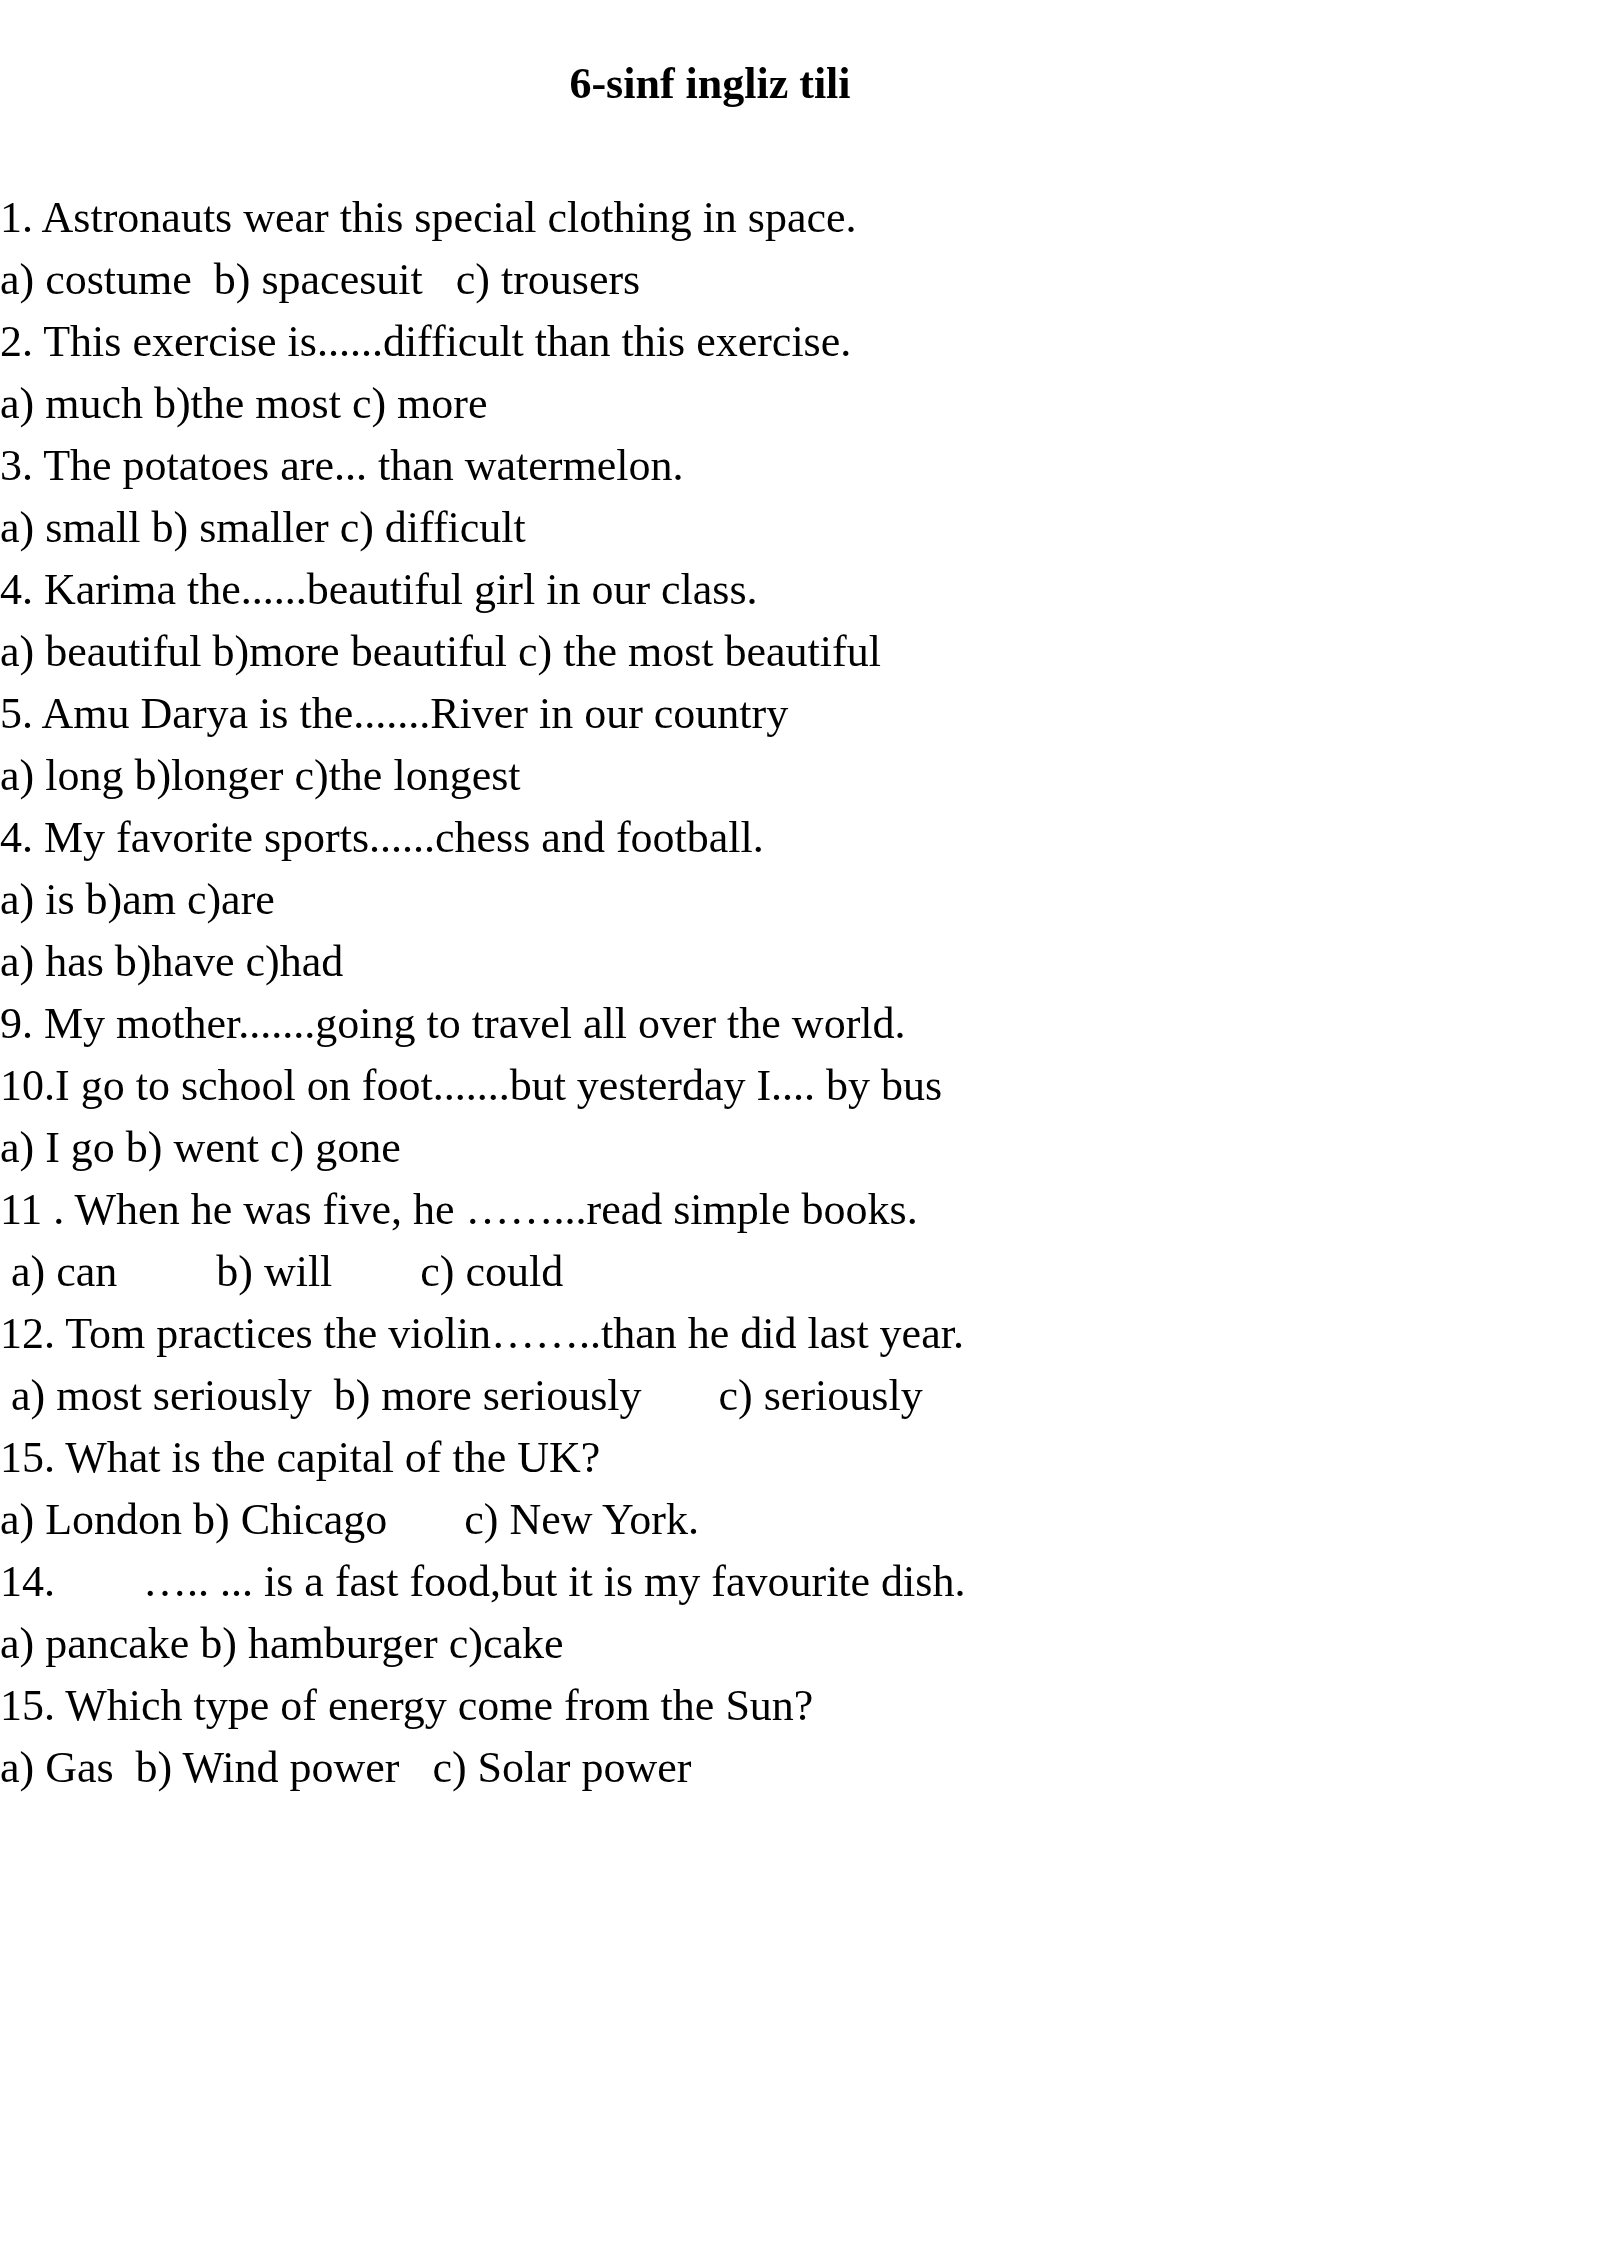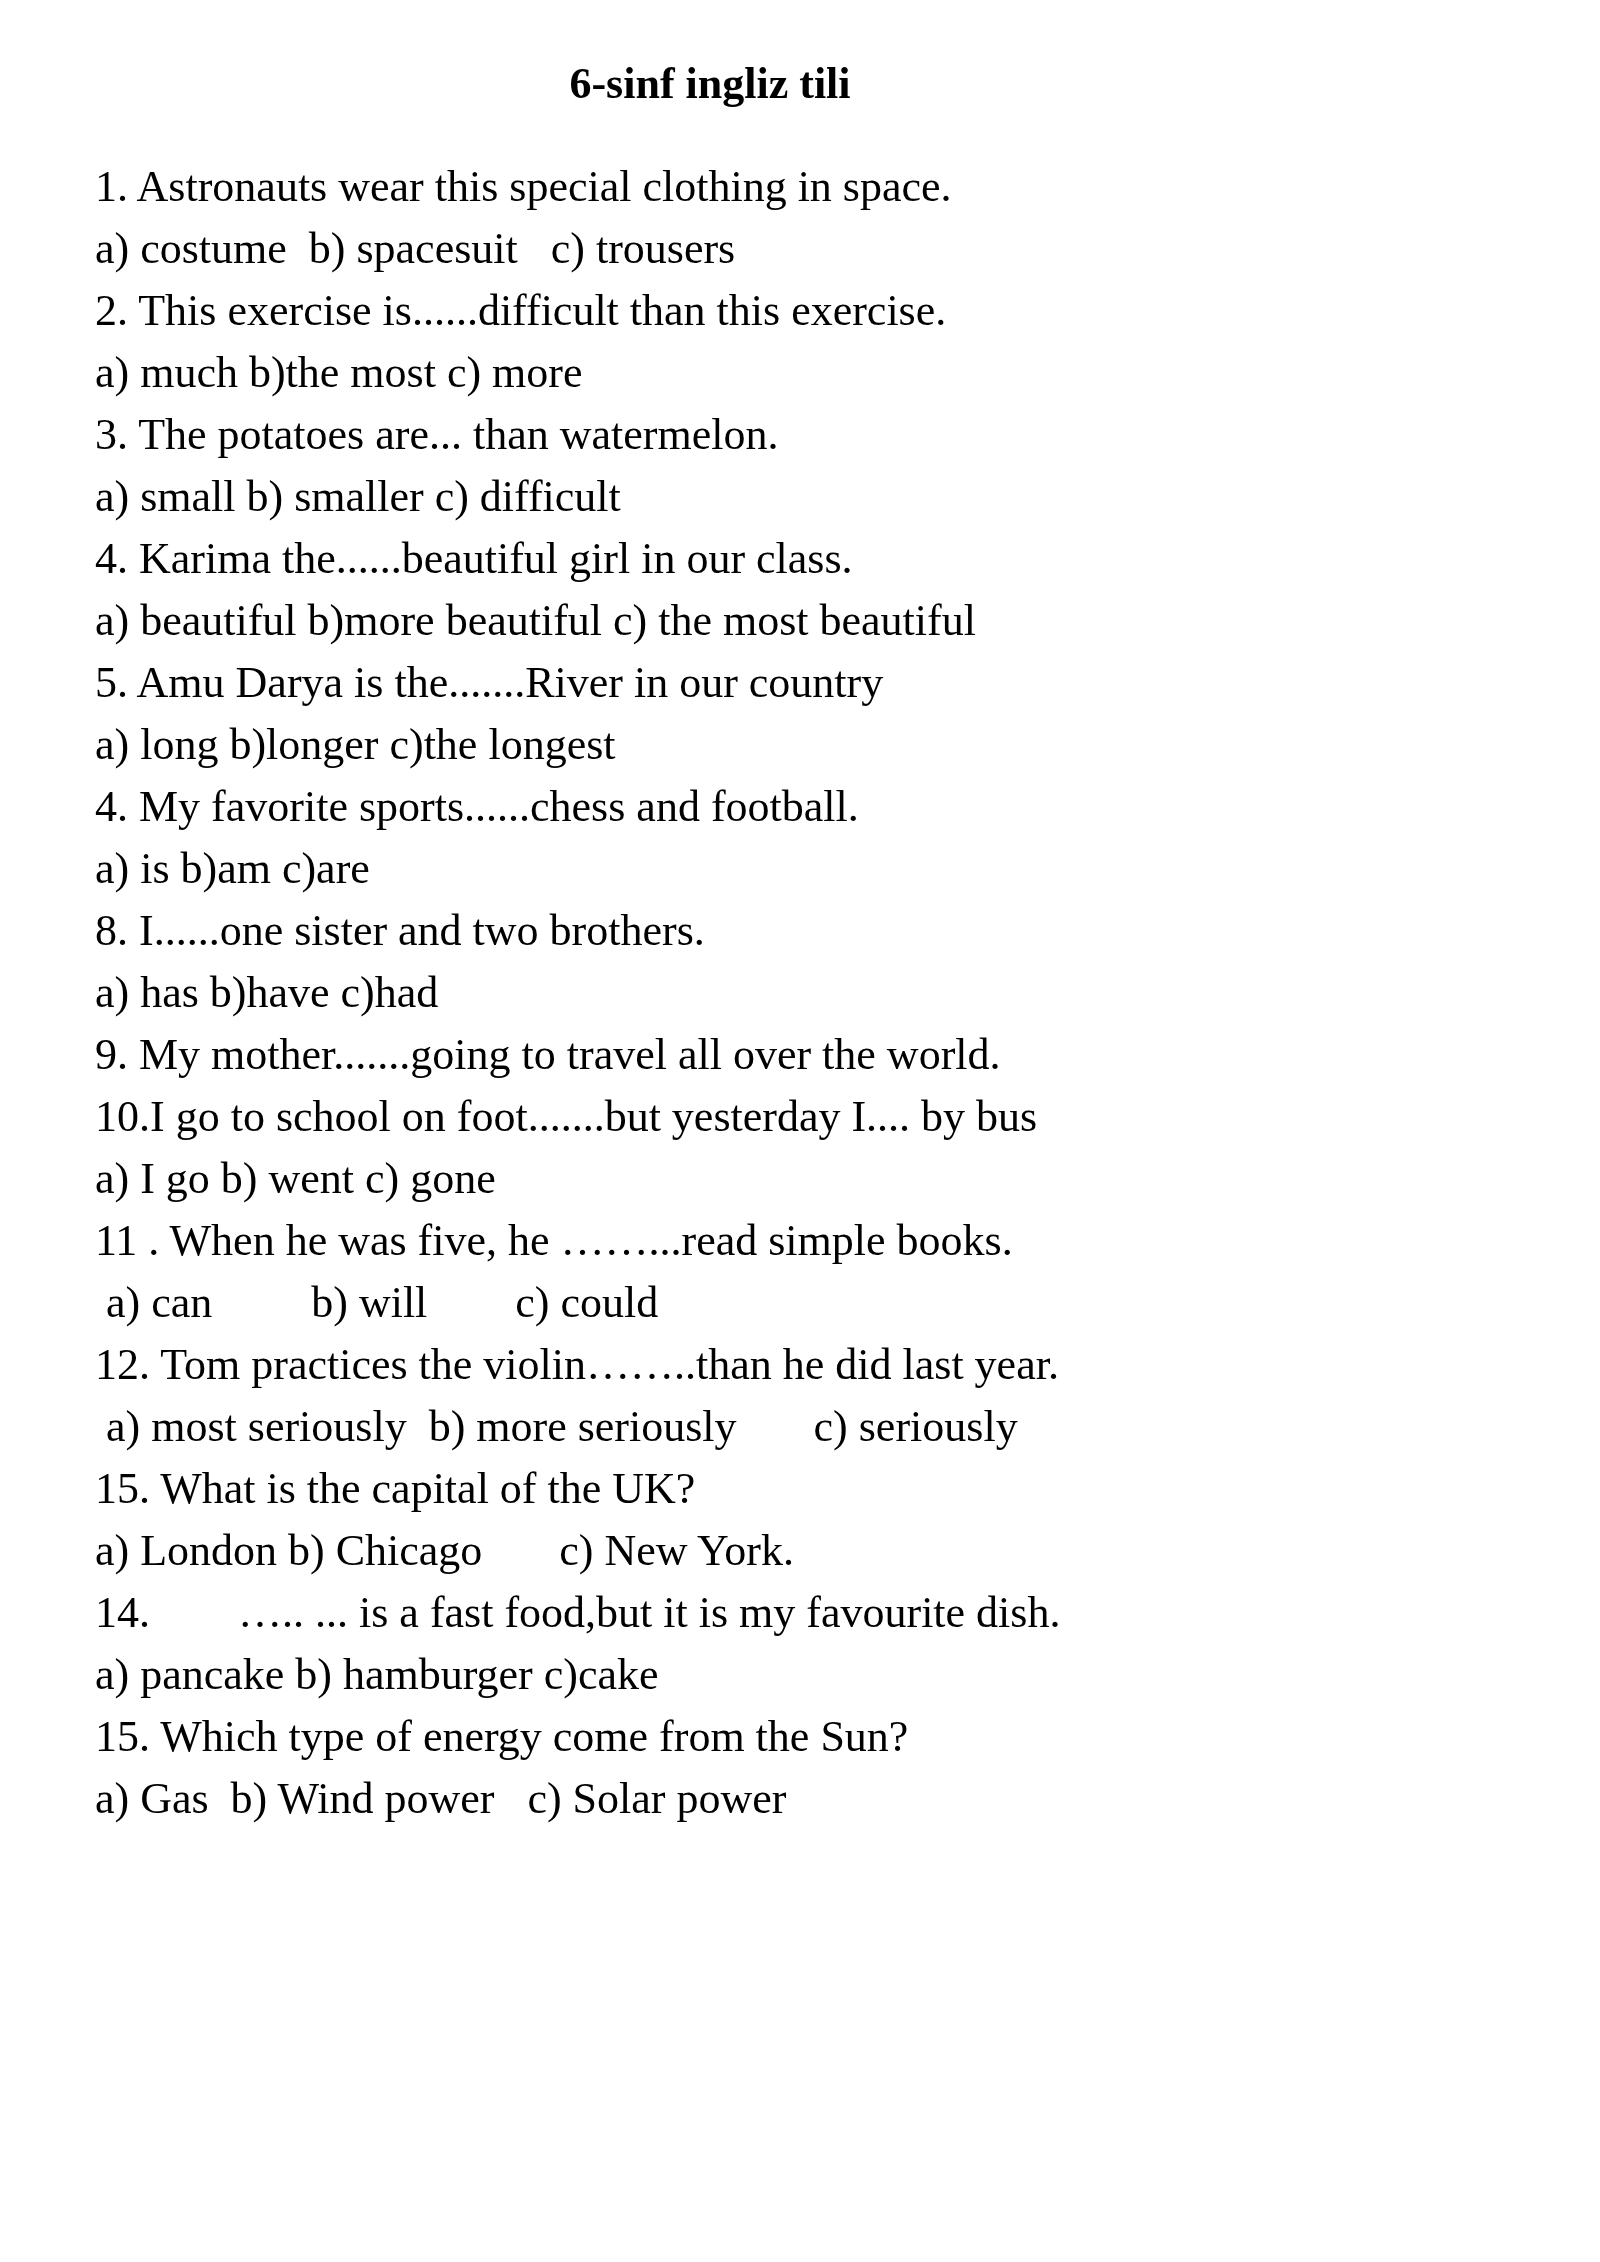--- a/index.html
+++ b/index.html
@@ -24,22 +24,21 @@
     padding-top: 58px;
   }
   .doc-title {
     text-align: center;
     font-size: 44px;
     line-height: 52px;
     font-weight: bold;
     white-space: pre;
   }
   .body-text {
-    margin-top: 46px;
-    padding-left: 95px;
+    margin-top: 77px;
     font-size: 44px;
     line-height: 62px;
   }
   .line {
     white-space: pre;
     height: 62px;
   }
 </style>
 </head>
 <body>
@@ -75,21 +74,20 @@
       <div class="line">a) long b)longer c)the longest</div>
     </div>
 
 
     <div>
       <div class="line">4. My favorite sports......chess and football.</div>
       <div class="line">a) is b)am c)are</div>
     </div>
 
     <div>
-      <div class="line">8. I......one sister and two brothers.</div>
       <div class="line">a) has b)have c)had</div>
     </div>
 
     <div>
       <div class="line">9. My mother.......going to travel all over the world.</div>
     </div>
 
     <div>
       <div class="line">10.I go to school on foot.......but yesterday I.... by bus</div>
       <div class="line">a) I go b) went c) gone</div>

